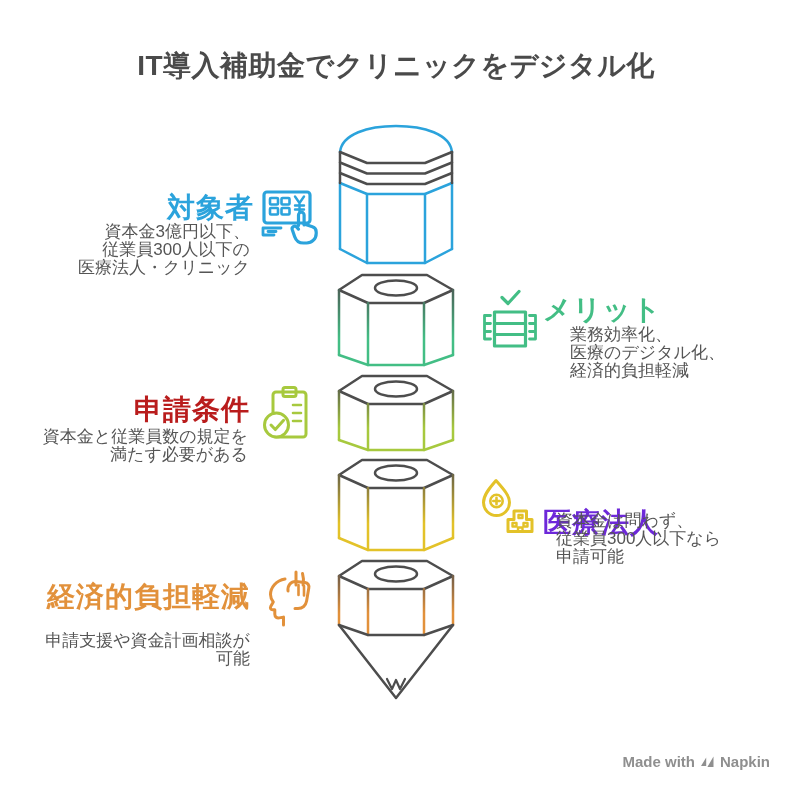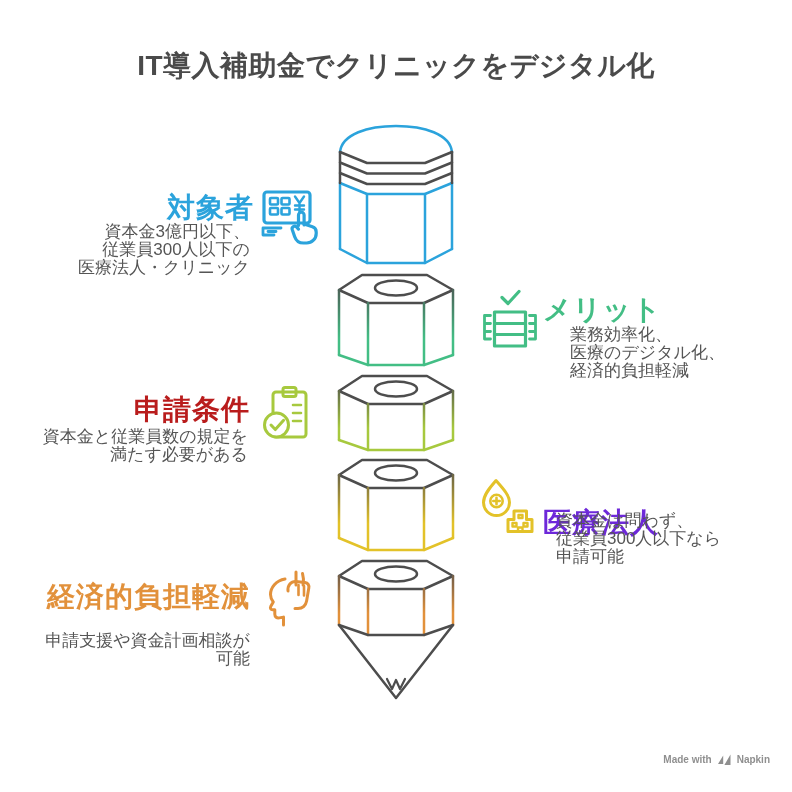--- a/index.html
+++ b/index.html
@@ -16,21 +16,21 @@
     font-size:28px;font-weight:700;letter-spacing:1px;white-space:nowrap;
   }
   .sec-desc{
     font-size:17px;line-height:18px;color:#555555;white-space:pre-line;
   }
   .ta-r{text-align:right;}
   .ta-l{text-align:left;}
   .icon svg{display:block;}
   .watermark{
     right:22px;top:753px;display:flex;align-items:center;gap:5px;
-    color:#8f8f8f;font-size:10px;font-weight:600;
+    color:#8f8f8f;font-size:15px;font-weight:600;
   }
 </style>
 </head>
 <body>
 
 <div class="abs title">IT導入補助金でクリニックをデジタル化</div>
 
 <div class="abs sec-label ta-r" style="right: 538px; top: 189px; color: rgb(43, 163, 220);">対象者</div>
 <div class="abs sec-desc ta-r" style="right:542px;top:223px;width:210px;">資本金3億円以下、
 従業員300人以下の

